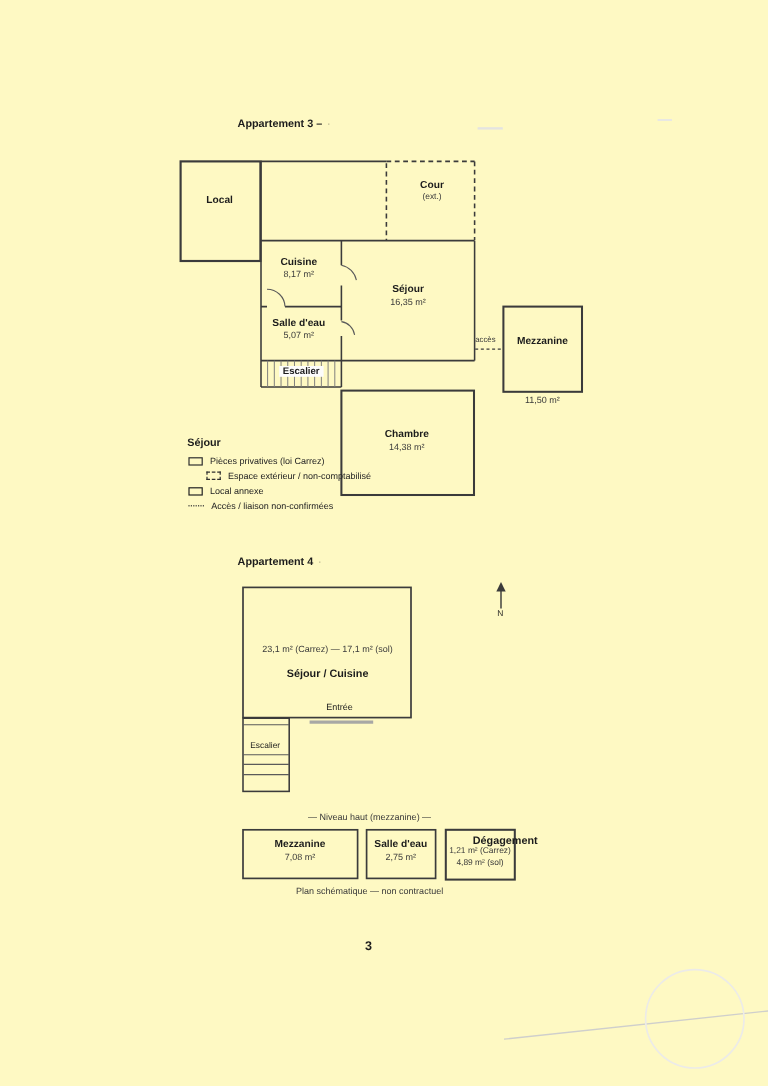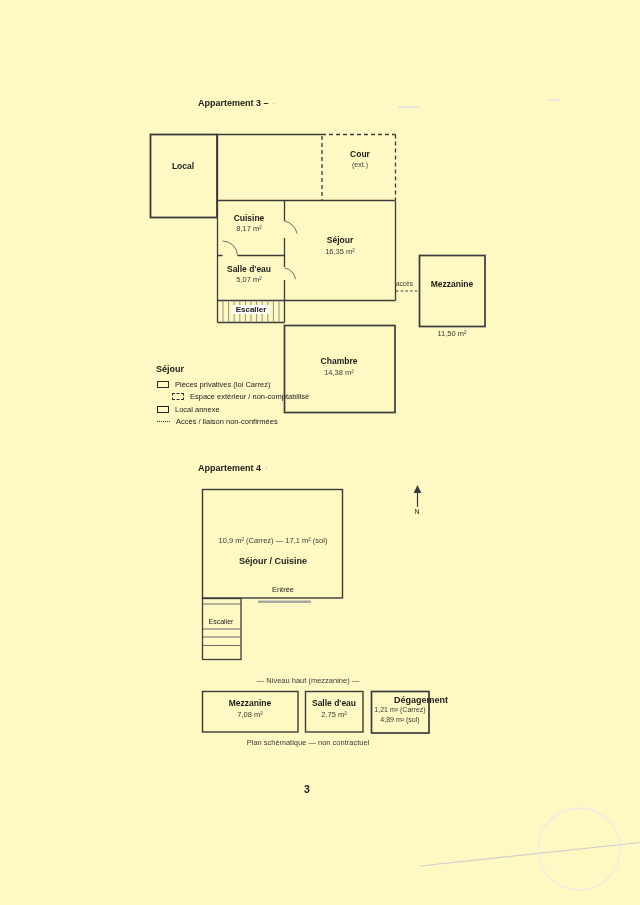--- a/index.html
+++ b/index.html
@@ -148,21 +148,21 @@
     <span class="txt">Accès / liaison non-confirmées</span>
   </div>
 
   <div class="lbl b fs9" style="left:198px;top:463px;">
     <span>Appartement 4</span><span class="suffix">·</span>
   </div>
 
   <div class="lbl c fs7" style="left:417px;top:508px;">N</div>
 
   <div class="lbl c b fs9" style="left:273px;top:524px;margin-top:32px;">Séjour / Cuisine</div>
-  <div class="lbl c fs75 inkdim" style="left:273px;top:537px;">10,9 m² (Carrez) — 17,1 m² (sol)</div>
+  <div class="lbl c fs75 inkdim" style="left:273px;top:537px;">23,1 m² (Carrez) — 17,1 m² (sol)</div>
 
   <div class="lbl c fs75" style="left:283px;top:586px;">Entrée</div>
 
   <div class="lbl c fs7" style="left:221px;top:618px;">Escalier</div>
 
   <div class="lbl c fs75 inkdim" style="left:308px;top:677px;">— Niveau haut (mezzanine) —</div>
 
   <div class="lbl c b fs85" style="left:250px;top:699px;">Mezzanine</div>
   <div class="lbl c fs75 inkdim" style="left:250px;top:711px;">7,08 m²</div>
 

